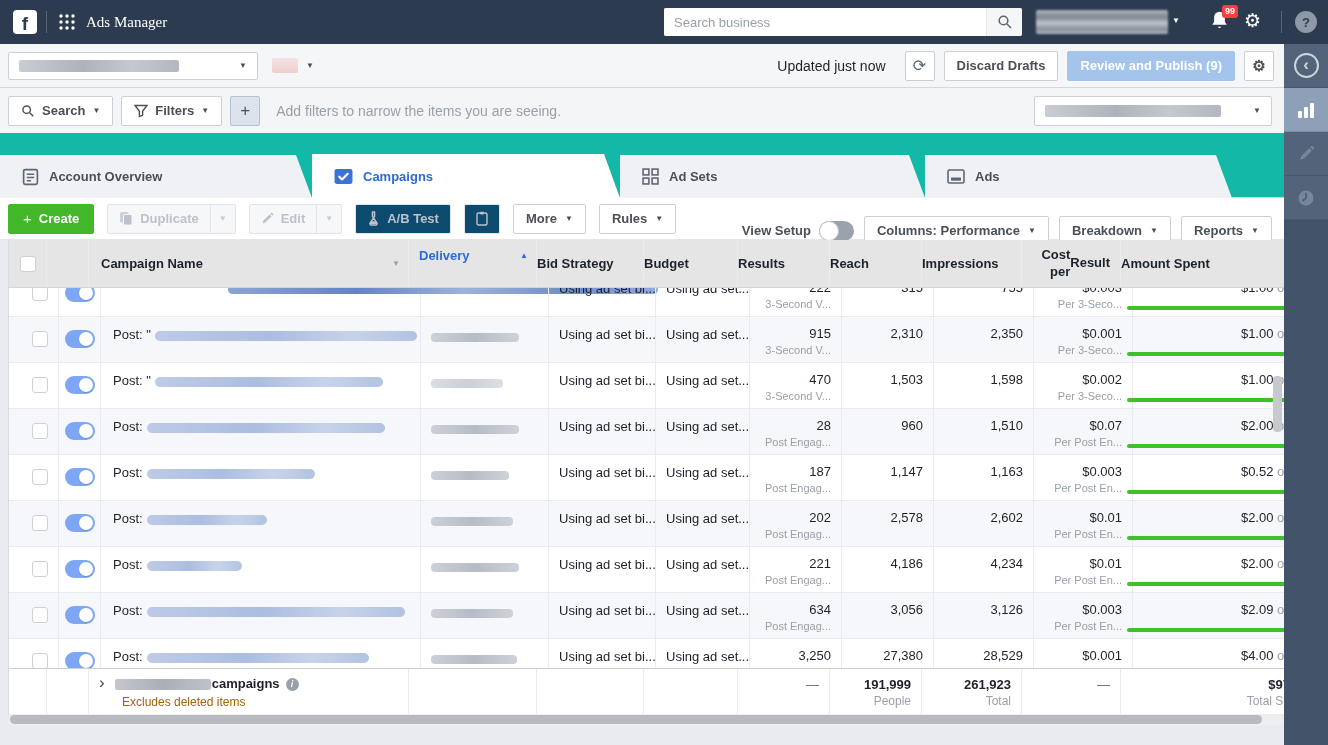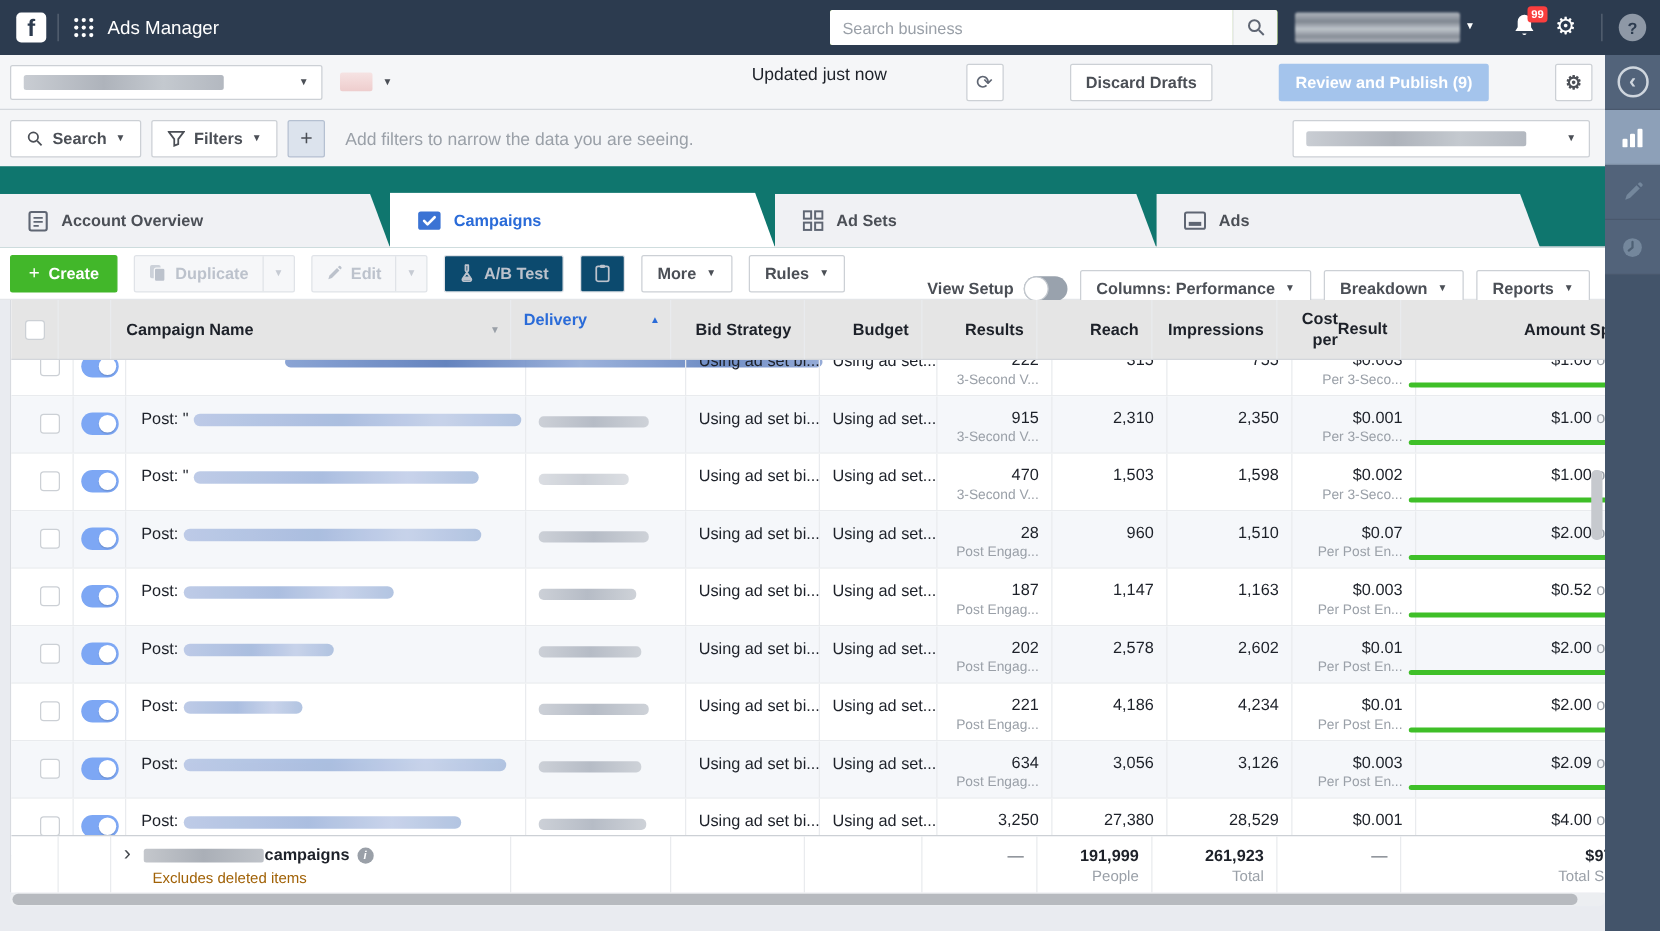--- a/index.html
+++ b/index.html
@@ -8,21 +8,21 @@
             background:#e9ebf0; font-size:13px; color:#1d2129; }
 
   
   .topbar { position:absolute; left:0; top:0; width:1328px; height:44px;
             background:#2c3b4f; display:flex; align-items:center; z-index:30; }
   .fb-logo { width:24px; height:24px; margin-left:13px; background:#fff; border-radius:4px;
              display:flex; align-items:center; justify-content:center; }
   .fb-logo::after { content:"f"; color:#2c3b4f; font-weight:bold; font-size:19px; margin-top:3px; }
   .tb-div { width:1px; height:22px; background:rgba(255,255,255,.22); margin:0 9px 0 9px; }
   .grid-ic { margin:0 0 0 2px; display:flex; }
-  .app-title { color:#fff; font-size:15px; margin-left:10px; }
+  .app-title { color:#fff; font-size:15px; margin-left:10px;font-family:Liberation Serif, serif; }
   .search-wrap { position:absolute; left:664px; top:8px; width:358px; height:28px;
                  background:#bef264; border-radius:2px; display:flex; overflow:hidden; }
   .search-wrap input { flex:1; border:none; outline:none; padding:0 10px; font-size:13px;
                        font-family:"Liberation Sans",sans-serif; color:#1d2129; }
   .search-wrap input::placeholder { color:#9aa0a8; }
   .search-btn { width:36px; border:none; border-left:1px solid #e4e6e9; background:#f5f6f7;
                 display:flex; align-items:center; justify-content:center; cursor:pointer; }
   .acct-redact { position:absolute; left:1036px; top:10px; width:132px; height:24px; border-radius:2px;
                  background:linear-gradient(180deg,#b8bdc4 0%,#848b95 30%,#c7ccd2 55%,#8d939c 80%,#b9bec5 100%);
                  filter:blur(1px); opacity:.95; }
@@ -55,21 +55,21 @@
   .acct-dd { width:250px; height:28px; background:#fff; border:1px solid #ccd0d5; border-radius:2px;
              margin-left:8px; display:flex; align-items:center; padding:0 10px; cursor:pointer; }
   .redact-g { height:12px; border-radius:2px;
               background:linear-gradient(90deg,#c9cdd3,#aeb3bb 40%,#c4c9cf 70%,#b3b8c0);
               filter:blur(.5px); }
   .acct-dd .redact-g { width:160px; }
   .acct-dd .caret8 { margin-left:auto; color:#4b4f56; }
   .pink-redact { width:26px; height:15px; border-radius:2px; margin-left:14px;
                  background:linear-gradient(180deg,#f6e3e3,#eecdcd); filter:blur(.5px); }
   .pr-caret { margin-left:8px; color:#4b4f56; }
-  .ab-right { margin-left:auto; display:flex; margin-right:10px;gap:44px; }
+  .ab-right { margin-left:auto; display:flex; align-items:center; margin-right:10px; }
   .updated { font-size:14px; color:#1d2129; margin-right:10px; }
   .btn { height:30px; background:#fff; border:1px solid #ccd0d5; border-radius:2px; color:#4b4f56;
          font-weight:bold; font-size:13px; padding:0 12px; display:flex; align-items:center;
          font-family:"Liberation Sans",sans-serif; cursor:pointer; }
   .icon-btn { width:30px; padding:0; justify-content:center; }
   .refresh::after { content:"⟳"; font-size:16px; font-weight:normal; color:#5f6673; }
   .ab-gear::after { content:"⚙"; font-size:15px; color:#4b4f56; }
   .ab-right .btn { margin-left:9px; }
   .btn.publish { background:#a4c4ec; border-color:#a4c4ec; color:#fff; cursor:default; }
 
@@ -82,21 +82,21 @@
               justify-content:center; cursor:pointer; }
   .plus-btn::after { content:"+"; }
   .hint { color:#9aa0a8; font-size:14px; margin-left:16px; }
   .date-dd { margin-left:auto; margin-right:12px; width:238px; height:30px; background:#fff;
              border:1px solid #ccd0d5; border-radius:2px; display:flex; align-items:center;
              padding:0 10px; cursor:pointer; }
   .date-dd .redact-g { width:176px; }
   .date-dd .caret8 { margin-left:auto; color:#4b4f56; }
 
   
-  .tabsrow { position:absolute; left:0; top:133px; width:1284px; height:65px; background:#0f766e; }
+  .tabsrow { position:absolute; left:0; top:133px; width:1284px; height:65px; background:#14b8a6; }
   .tab-underline { position:absolute; left:0; bottom:0; width:100%; height:1px; background:#d5d8dd; z-index:1; }
   .tab { position:absolute; bottom:0; height:43px; display:flex; align-items:center; gap:10px;
          padding-left:22px; cursor:pointer; z-index:1;
          clip-path:polygon(0 0, calc(100% - 16px) 0, 100% 100%, 0 100%); }
   .tab.inactive { background:#f0f1f4; }
   .tab.active { background:#fff; height:44px; z-index:2; }
   .tab .lbl { font-weight:bold; color:#4b4f56; }
   .tab.active .lbl { color:#2a6bd8; }
   .t0 { left:0; width:312px; } .t1 { left:312px; width:308px; }
   .t2 { left:620px; width:305px; } .t3 { left:925px; width:307px; }
@@ -137,21 +137,21 @@
   .c-cost { width:99px; } .c-amount { width:240px; }
 
   .thead { height:48px; border-bottom:1px solid #d3d6db; background:#e5e5e5; position:relative; z-index:3; }
   .thead .c { display:flex; align-items:center; font-weight:bold; }
   .thead .c-check { justify-content:center; }
   .thead .c-name { padding:0 8px 0 12px; }
   .thead .c-name .caret8 { margin-left:auto; color:#9aa0a8; }
   .thead .c-delivery { padding:0 8px 16px 10px; color:#2a6bd8; }
   .sortup { margin-left:auto; color:#2a6bd8; font-size:8px; }
   .sortup::after { content:"▲"; }
-  .h-r { justify-content:flex-end; padding-right:10px; text-align:right; }
+  .h-r { padding-right:10px; text-align:right; }
   .h-cost { flex-direction:row; align-items:flex-end; justify-content:center; line-height:1.25; }
   .h-amount { padding-right:52px; }
 
   .checkbox { width:16px; height:16px; background:#fff; border:1px solid #ccd0d5; border-radius:3px;
               display:inline-block; cursor:pointer; }
   .toggle { width:30px; height:18px; border-radius:9px; background:#7da7f4; position:relative;
             display:inline-block; cursor:pointer; }
   .toggle i { position:absolute; right:2px; top:2px; width:14px; height:14px; border-radius:50%;
               background:#fff; box-shadow:0 1px 1px rgba(0,0,0,.15); }
 
@@ -317,21 +317,21 @@
         <span class="caret8"></span>
     </button>
     <button class="btn">
       <svg width="14" height="14" viewBox="0 0 14 13">
           <path d="M1 1h12L8.6 6.8v4L5.4 12V6.8L1 1z" fill="none" stroke="#4b4f56" stroke-width="1.4"></path>
         </svg>
       <span>Filters</span>
         <span class="caret8"></span>
     </button>
     <button class="plus-btn"></button>
-    <span class="hint">Add filters to narrow the data you are seeing.</span>
+    <span class="hint">Add filters to narrow the items you are seeing.</span>
     <div class="date-dd">
       <span class="redact-g"></span>
       <span class="caret8"></span>
     </div>
   </div>
 
   <div class="tabsrow">
     <div class="tab-underline"></div>
     <div class="tab inactive t0">
       <svg width="17" height="18" viewBox="0 0 16 17">

